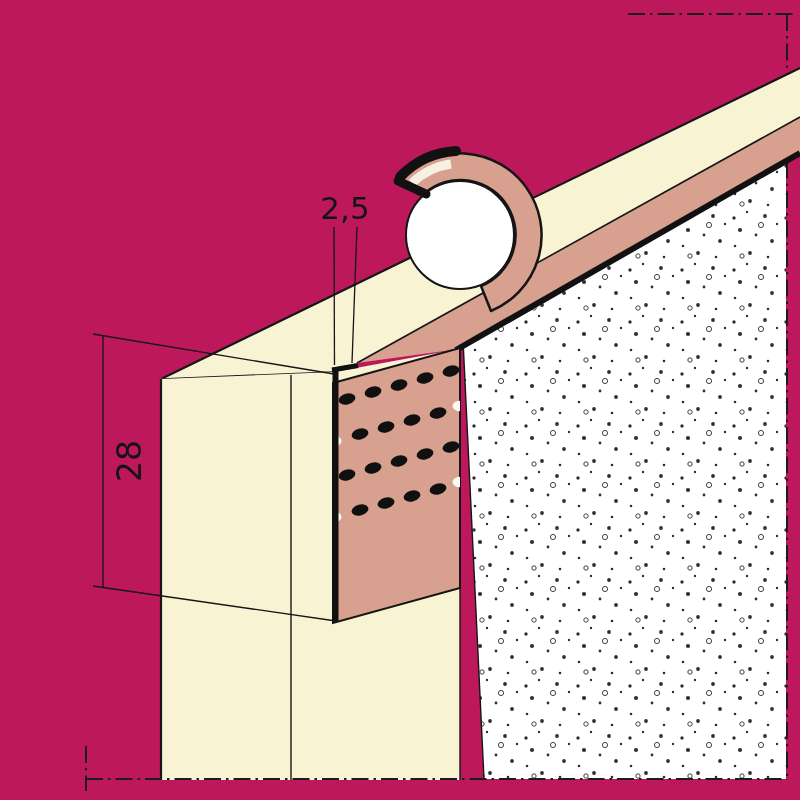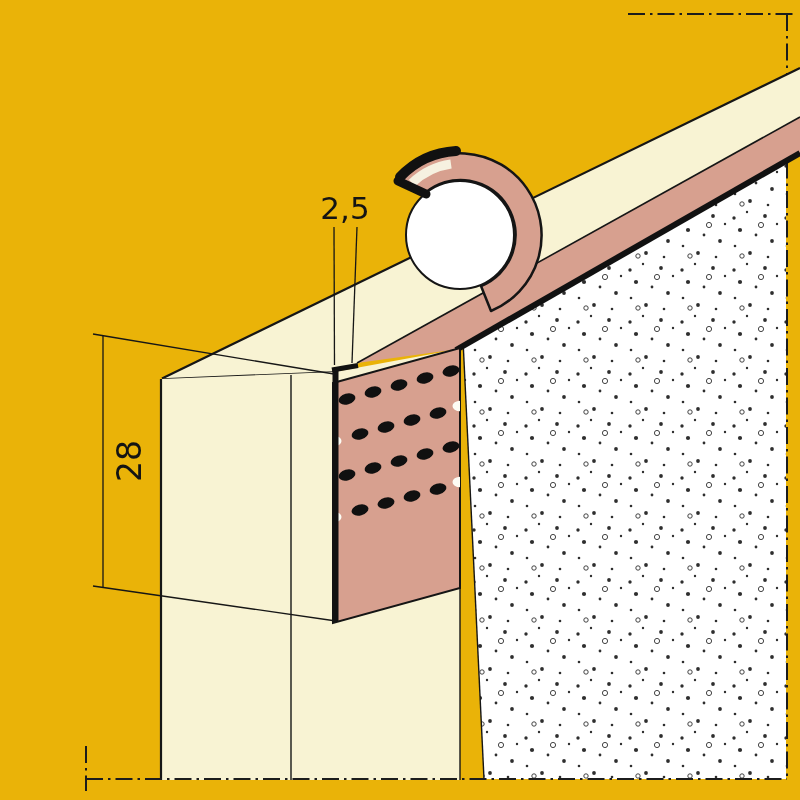--- a/index.html
+++ b/index.html
@@ -1,16 +1,16 @@
 <!DOCTYPE html>
 <html><head>
 <meta charset="utf-8">
 <style>
   html,body{margin:0;padding:0;background:#ffffff;}
-  .stage{position:relative;width:800px;height:800px;background:#eab308;overflow:hidden;}
+  .stage{position:relative;width:800px;height:800px;background:#be185d;overflow:hidden;}
   svg{display:block;}
   text{font-family:"DejaVu Sans","Liberation Sans",sans-serif;fill:#141414;}
   .dim-text{font-size:31px;}
   .dim-text-lg{font-size:33px;}
 </style>
 </head>
 <body>
 
 <div class="stage">
 <svg width="800" height="800" viewBox="0 0 800 800">

